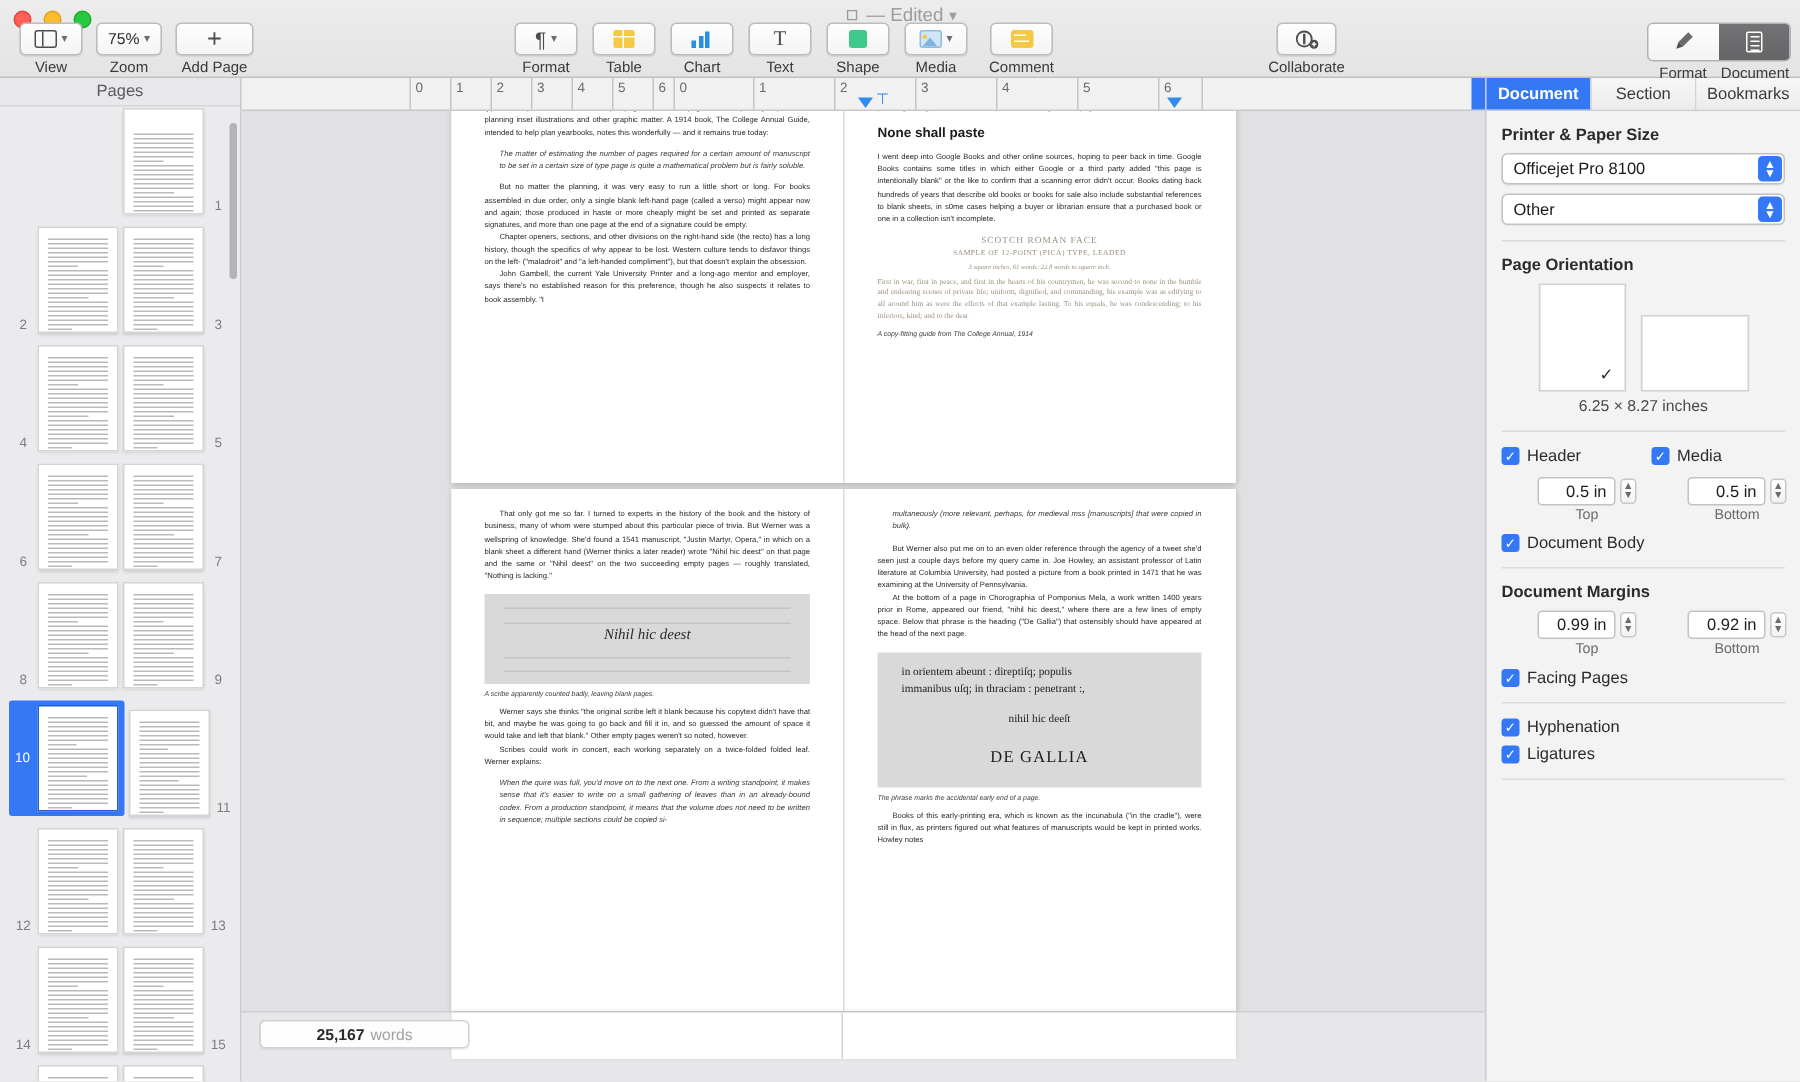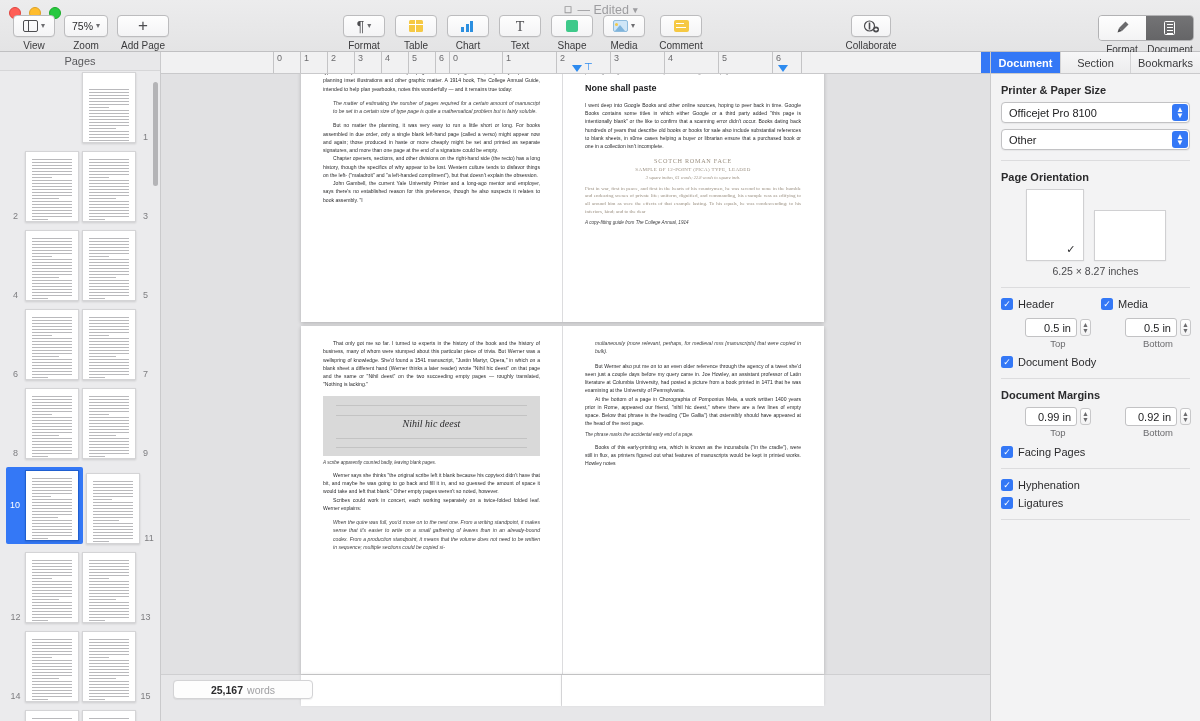--- a/index.html
+++ b/index.html
@@ -936,20 +936,26 @@
             <p>Scribes could work in concert, each working separately on a twice-folded folded leaf. Werner explains:</p>
             <blockquote>When the quire was full, you'd move on to the next one. From a writing standpoint, it makes sense that it's easier to write on a small gathering of leaves than in an already-bound codex. From a production standpoint, it means that the volume does not need to be written in sequence; multiple sections could be copied si-</blockquote>
           </div>
         </div>
 
         <div class="docpage" style="height:348px">
           <div class="body-col" style="top:13px">
             <blockquote style="margin-top:0">multaneously (more relevant, perhaps, for medieval mss [manuscripts] that were copied in bulk).</blockquote>
             <p>But Werner also put me on to an even older reference through the agency of a tweet she'd seen just a couple days before my query came in. Joe Howley, an assistant professor of Latin literature at Columbia University, had posted a picture from a book printed in 1471 that he was examining at the University of Pennsylvania.</p>
             <p>At the bottom of a page in Chorographia of Pomponius Mela, a work written 1400 years prior in Rome, appeared our friend, "nihil hic deest," where there are a few lines of empty space. Below that phrase is the heading ("De Gallia") that ostensibly should have appeared at the head of the next page.</p>
+            <div class="figbox" style="height:90px;margin:7px 0 0;position:relative">
+              <div class="blackletter" style="position:absolute;left:16px;top:7px;font-size:7.5px;line-height:1.5">in orientem  abeunt : direptiſq; populis</div>
+              <div class="blackletter" style="position:absolute;left:16px;top:18px;font-size:7.5px;line-height:1.5">immanibus uſq; in thraciam : penetrant :,</div>
+              <div class="blackletter" style="position:absolute;left:0;right:0;top:38px;text-align:center;font-size:7.5px">nihil hic deeſt</div>
+              <div class="blackletter" style="position:absolute;left:0;right:0;top:62px;text-align:center;font-size:11px;letter-spacing:0.8px">DE GALLIA</div>
+            </div>
             <div class="caption">The phrase marks the accidental early end of a page.</div>
             <p>Books of this early-printing era, which is known as the incunabula ("in the cradle"), were still in flux, as printers figured out what features of manuscripts would be kept in printed works. Howley notes</p>
           </div>
         </div>
       </div>
     </div>
   </div>
 
   <div class="bottombar">
     <div class="bot-sheet" style="left:140px;top:0;width:261px;height:31px;border-right:1px solid #dcdcde"></div>

